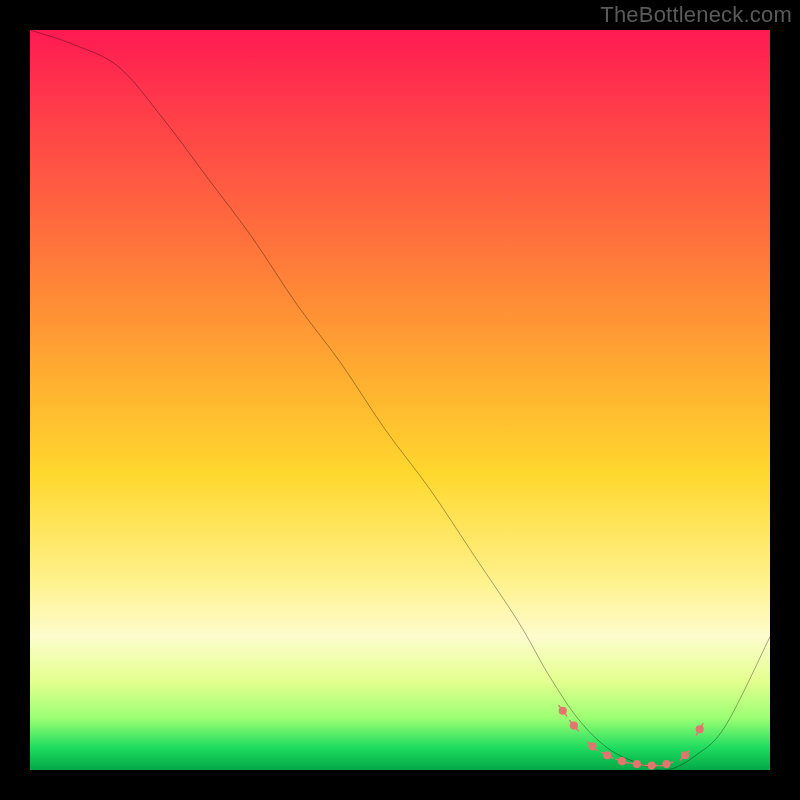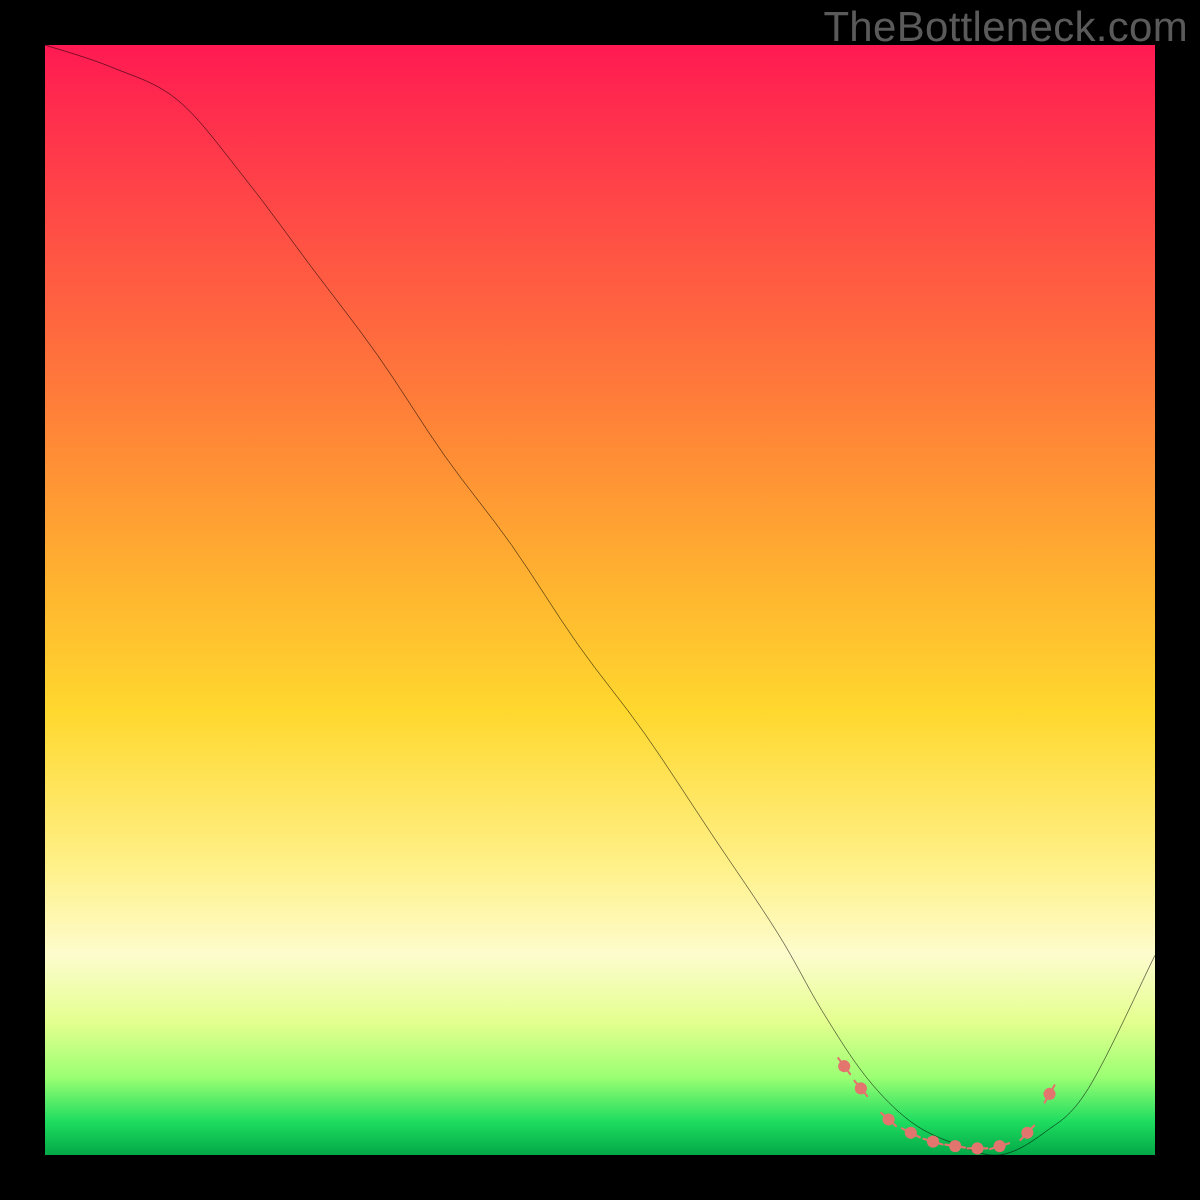--- a/index.html
+++ b/index.html
@@ -46,21 +46,21 @@
     top: 0;
     width: 740px;
     height: 740px;
     overflow: visible;
   }
   .watermark {
     position: absolute;
     top: 2px;
     right: 8px;
     color: #5a5a5a;
-    font-size: 28px;
+    font-size: 22px;
     font-weight: 500;
     letter-spacing: 0.2px;
     user-select: none;
   }
 </style>
 </head>
 <body>
 
 <div class="frame">
 

